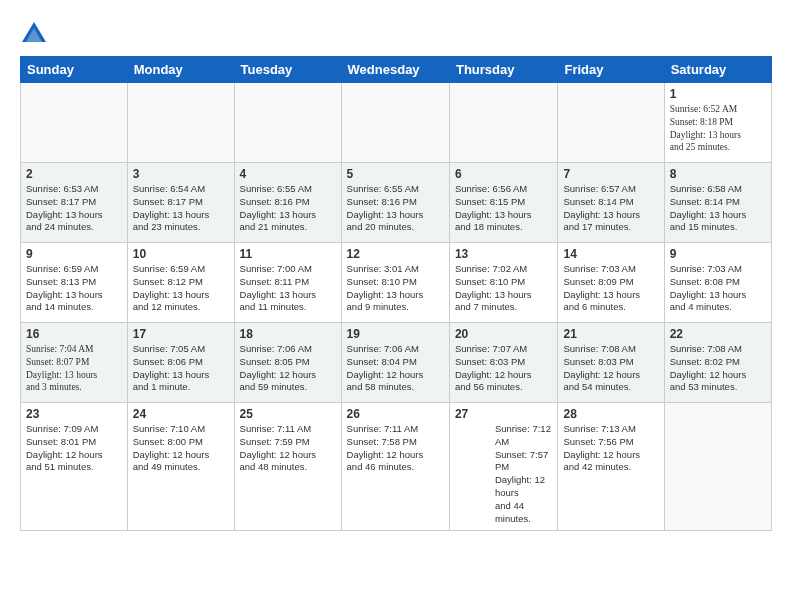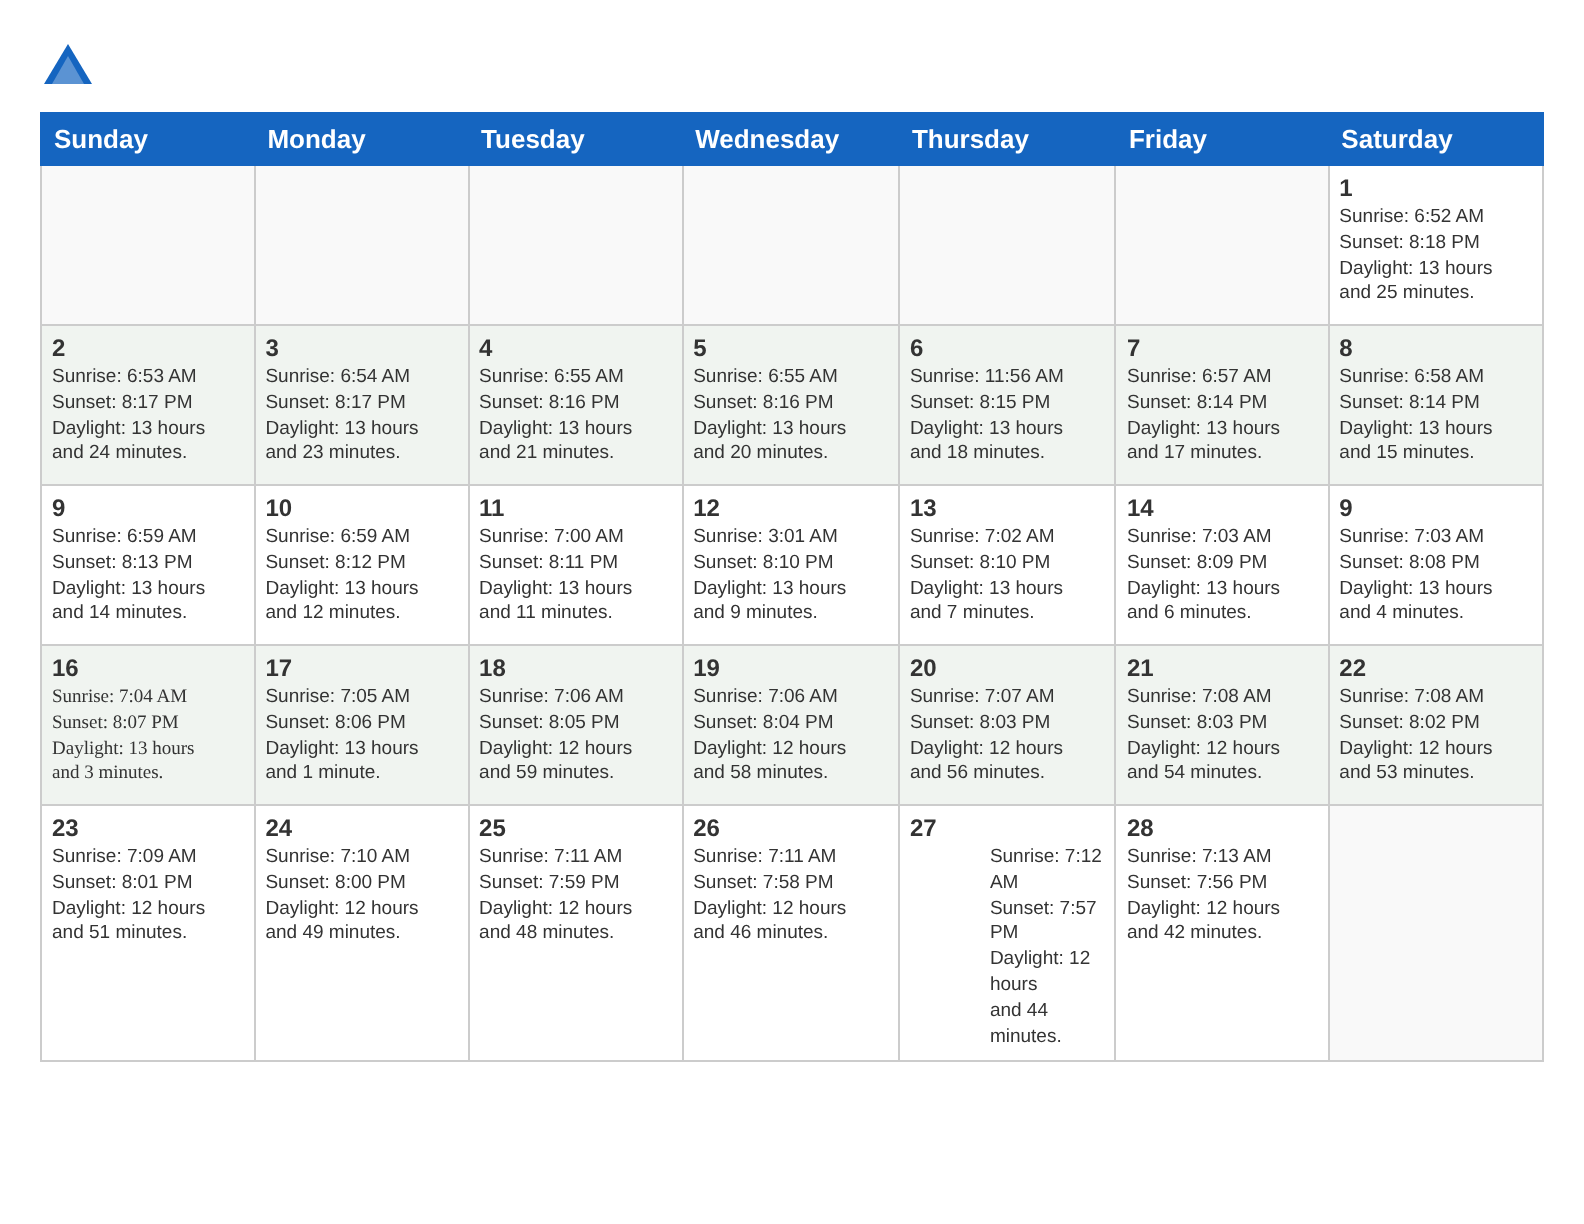--- a/index.html
+++ b/index.html
@@ -137,21 +137,21 @@
     <tbody id="calendar-body">
     <tr>
           <td class="empty"></td>
           <td class="empty"></td>
           <td class="empty"></td>
           <td class="empty"></td>
           <td class="empty"></td>
           <td class="empty"></td>
           <td>
             <span class="day-num">1</span>
-            <div class="day-info" style="white-space: pre-line;">Sunrise: 6:52 AM
+            <div class="day-info" style="white-space: pre-line; font-family: Liberation Serif, serif;">Sunrise: 6:52 AM
 Sunset: 8:18 PM
 Daylight: 13 hours
 and 25 minutes.</div>
           </td>
         </tr>
         <tr class="row-alt">
           <td>
             <span class="day-num">2</span>
             <div class="day-info" style="white-space: pre-line;">Sunrise: 6:53 AM
 Sunset: 8:17 PM
@@ -174,21 +174,21 @@
           </td>
           <td>
             <span class="day-num">5</span>
             <div class="day-info" style="white-space: pre-line;">Sunrise: 6:55 AM
 Sunset: 8:16 PM
 Daylight: 13 hours
 and 20 minutes.</div>
           </td>
           <td>
             <span class="day-num">6</span>
-            <div class="day-info" style="white-space: pre-line;">Sunrise: 11:56 AM
+            <div class="day-info" style="white-space: pre-line;">Sunrise: 6:56 AM
 Sunset: 8:15 PM
 Daylight: 13 hours
 and 18 minutes.</div>
           </td>
           <td>
             <span class="day-num">7</span>
             <div class="day-info" style="white-space: pre-line;">Sunrise: 6:57 AM
 Sunset: 8:14 PM
 Daylight: 13 hours
 and 17 minutes.</div>

